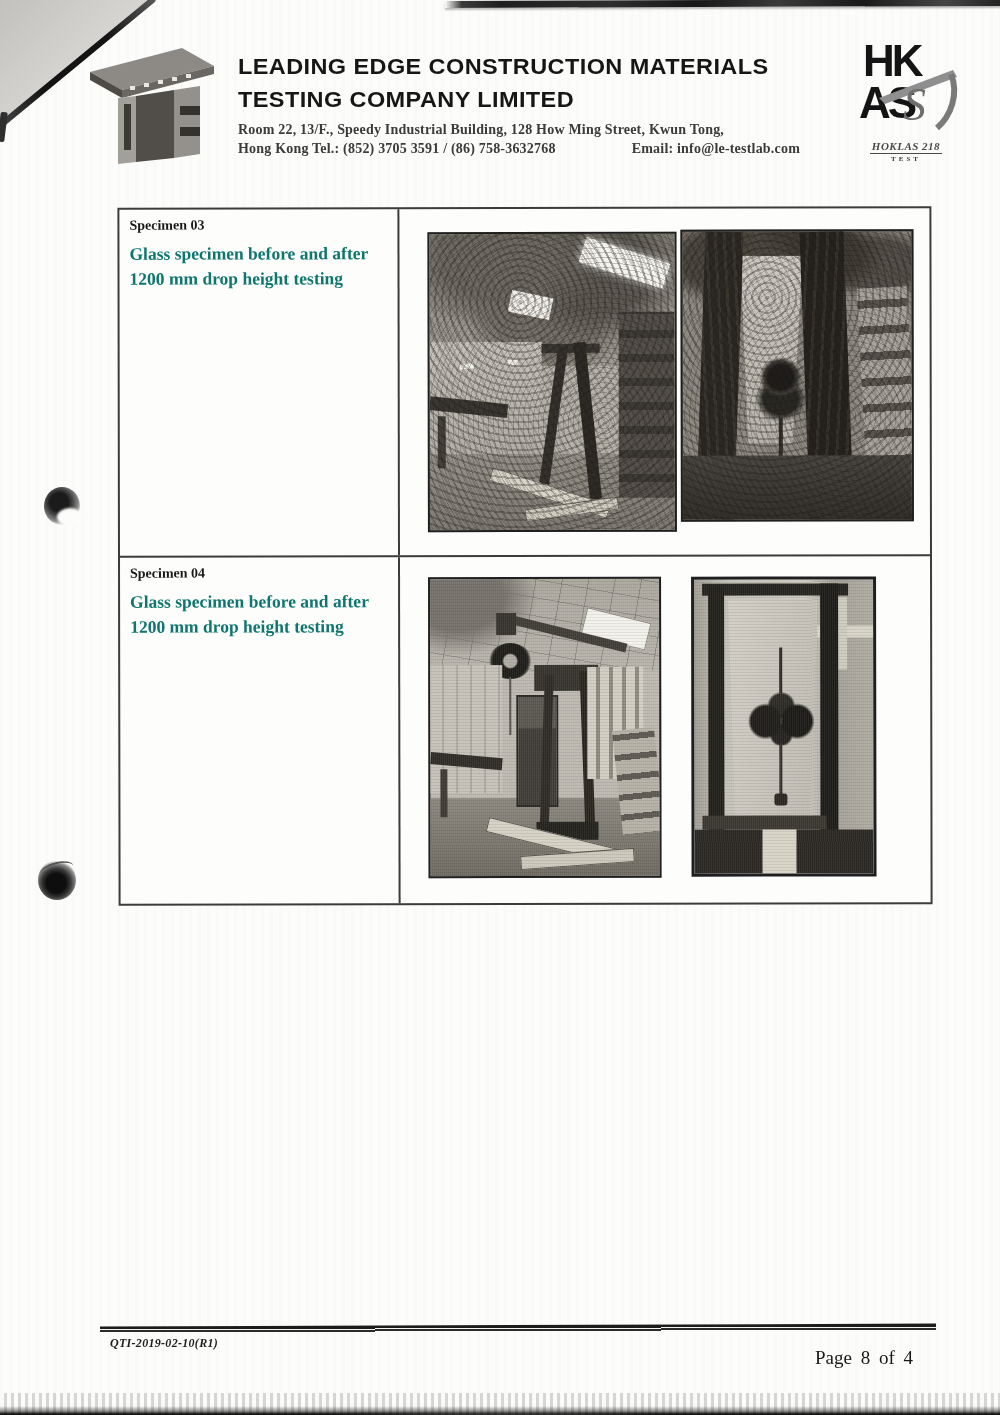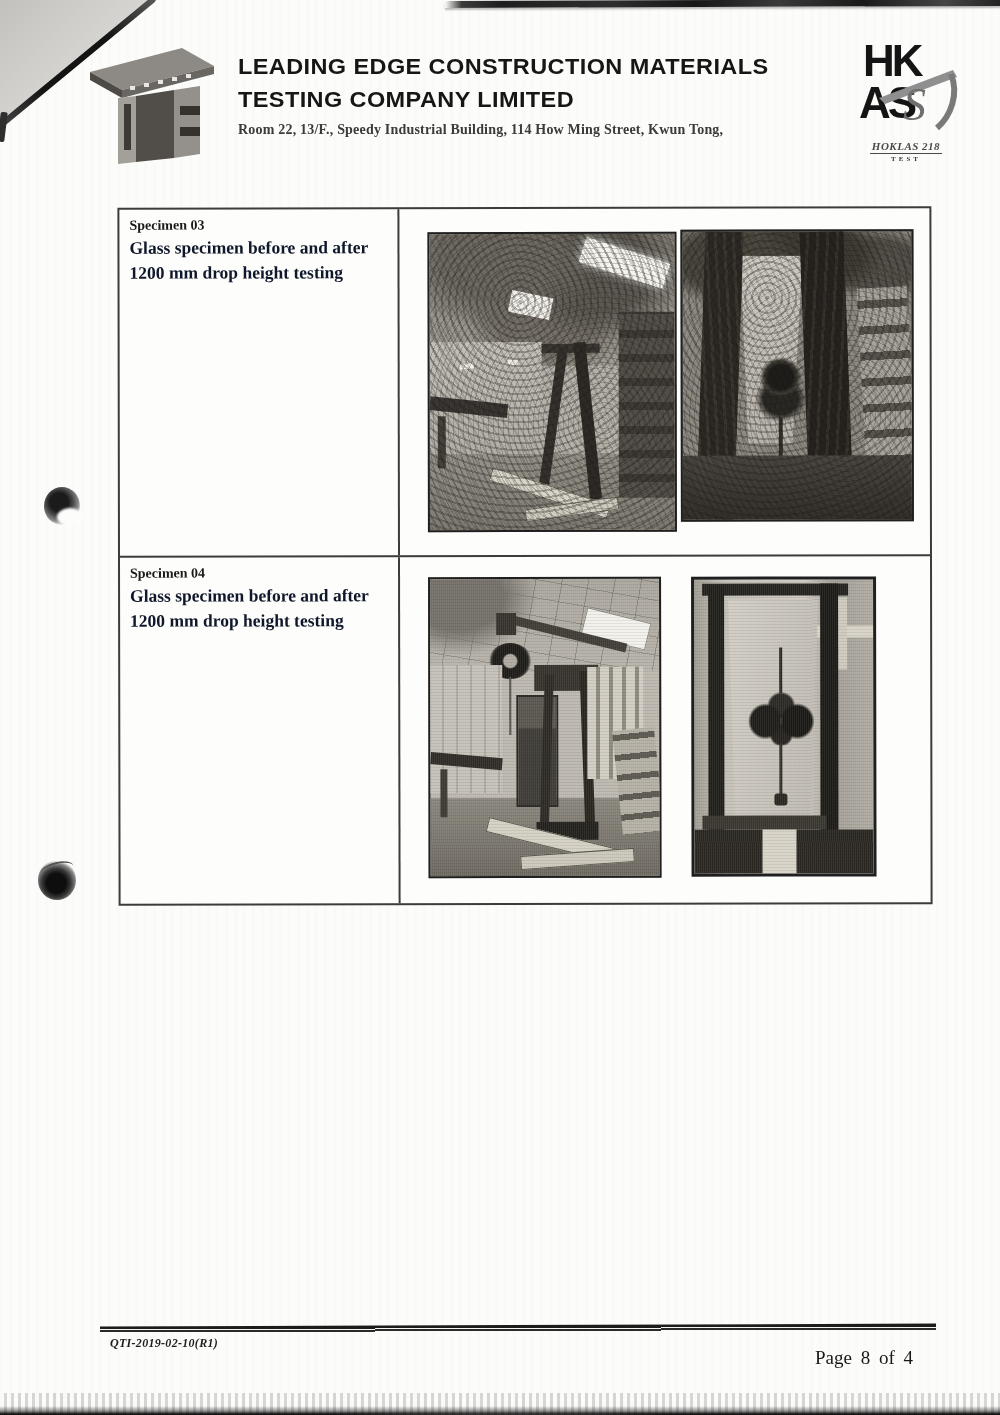--- a/index.html
+++ b/index.html
@@ -50,21 +50,21 @@
     border-bottom:1.5px solid #4a4a4a;display:inline-block;padding:0 2px 1px;margin-top:2px;
     letter-spacing:.5px;}
   .hkas-test{font-size:7px;font-weight:bold;letter-spacing:3px;color:#3a3a3a;margin-top:1px;}
   
   .spec-table{position:absolute;left:118px;top:207px;width:810px;border:2px solid #3c3c3c;
     background:#fdfdfc;transform:rotate(-.1deg);}
   .t-row{display:flex;height:346px;}
   .t-row.first{border-bottom:2px solid #3c3c3c;}
   .t-cell-label{width:280px;border-right:2px solid #3c3c3c;padding:8px 10px;box-sizing:border-box;}
   .spec-title{font-size:14px;font-weight:bold;color:#1a1a1a;}
-  .spec-caption{margin-top:2px;font-size:17.5px;font-weight:bold;color:#0f172a;line-height:1.45;}
+  .spec-caption{margin-top:8px;font-size:17.5px;font-weight:bold;color:#0f766e;line-height:1.45;}
   .t-cell-photos{flex:1;position:relative;}
   
   .photo{position:absolute;overflow:hidden;border:2px solid #1f1f1f;background:#b5b1a9;}
   .photo>div{position:absolute;}
   .photo::after{content:"";position:absolute;inset:0;pointer-events:none;
     background:
       repeating-linear-gradient(0deg,rgba(20,20,15,.08) 0 1px,transparent 1px 3px),
       repeating-linear-gradient(90deg,rgba(245,245,235,.07) 0 1px,transparent 1px 2px);}
   .photo.heavy::after{
     background:
@@ -207,21 +207,25 @@
         <polygon points="52,64 90,58 90,126 52,130" fill="#514e4a"></polygon>
         <polygon points="90,58 116,54 116,122 90,126" fill="#94918c"></polygon>
         <rect x="96" y="74" width="20" height="9" fill="#35322e"></rect>
         <rect x="96" y="95" width="20" height="9" fill="#35322e"></rect>
       </svg>
     </div>
 
     <div class="company-block">
       <div class="co-name">LEADING EDGE CONSTRUCTION MATERIALS</div>
       <div class="co-name">TESTING COMPANY LIMITED</div>
-      <div class="co-addr">Room 22, 13/F., Speedy Industrial Building, 114 How Ming Street, Kwun Tong,</div>
+      <div class="co-addr">Room 22, 13/F., Speedy Industrial Building, 128 How Ming Street, Kwun Tong,</div>
+      <div class="co-contact">
+        <span>Hong Kong Tel.: (852) 3705 3591 / (86) 758-3632768</span>
+        <span class="email">Email: info@le-testlab.com</span>
+      </div>
     </div>
 
     <div class="hkas">
       <svg width="122" height="96" viewBox="0 0 122 96">
         <text x="18" y="40" font-family="Liberation Sans, sans-serif" font-size="44" font-weight="bold" letter-spacing="-3" fill="#141414">HK</text>
         <text x="14" y="82" font-family="Liberation Sans, sans-serif" font-size="44" font-weight="bold" letter-spacing="-3" fill="#141414">AS</text>
         <polygon points="34,62 108,34 112,41 40,68" fill="#8f8f8f"></polygon>
         <path d="M106,38 C114,58 106,80 92,92" stroke="#7a7a7a" stroke-width="6" fill="none"></path>
         <text x="58" y="84" font-family="Liberation Serif, serif" font-size="46" font-style="italic" fill="#6e6e6e">S</text>
       </svg>

